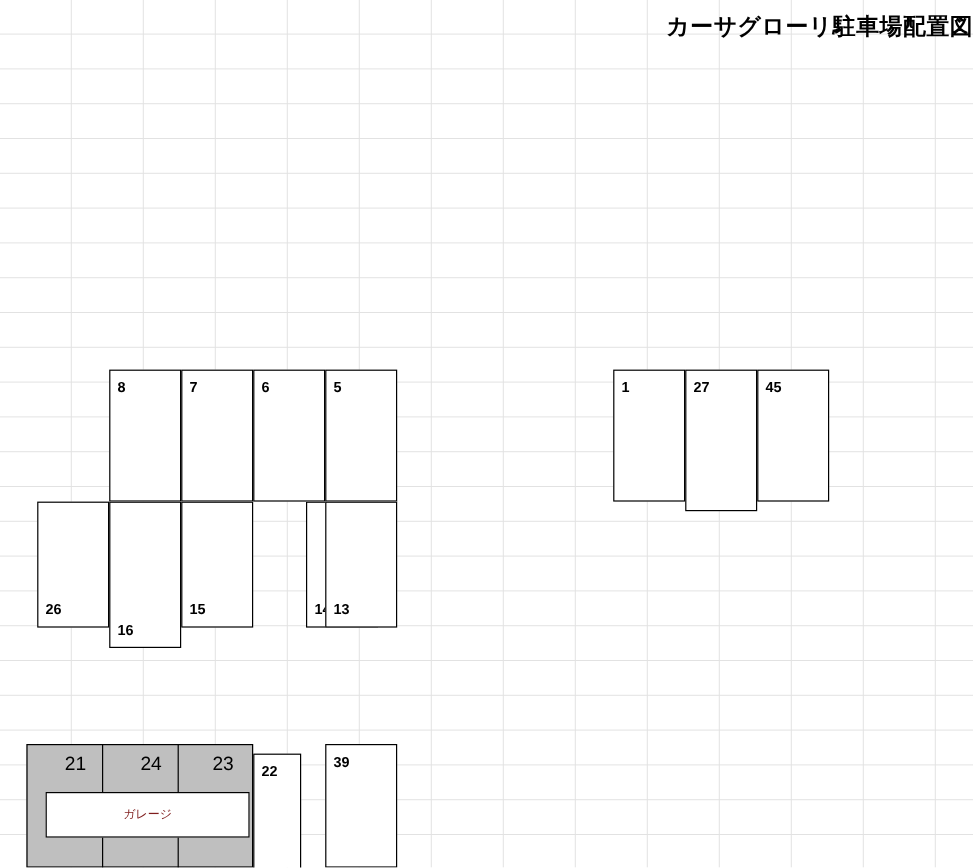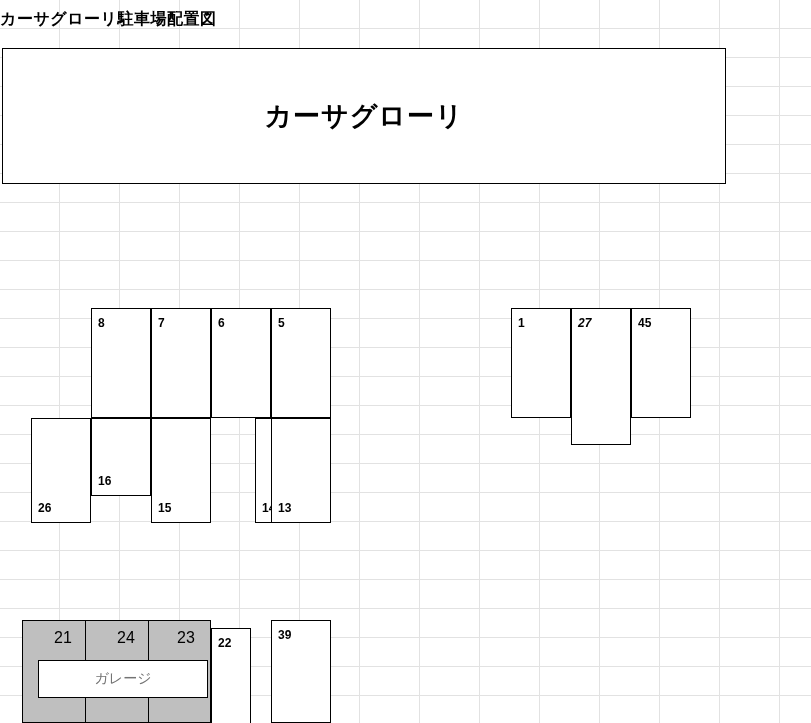--- a/index.html
+++ b/index.html
@@ -23,22 +23,22 @@
       linear-gradient(to right, #e2e2e2 1px, transparent 1px),
       linear-gradient(to bottom, #e2e2e2 1px, transparent 1px);
     background-size: 60px 29px;
     background-position: -1px -1px;
   }
   .title {
     position: absolute;
     left: 0;
     top: 9px;
     width: 811px;
-    text-align: left;
-    font-size: 16px;
+    text-align: right;
+    font-size: 19px;
     font-weight: bold;
     color: #000000;
     letter-spacing: 0.5px;
   }
   .banner {
     position: absolute;
     left: 2px;
     top: 48px;
     width: 722px;
     height: 134px;
@@ -82,43 +82,40 @@
     border: 1px solid #000000;
   }
   .garage-label {
     position: absolute;
     box-sizing: border-box;
     border: 1px solid #000000;
     background: #ffffff;
     display: flex;
     align-items: center;
     justify-content: center;
-    font-size: 14px;
-    color: #737373;
+    font-size: 10px;
+    color: #7f1d1d;
   }
   .gline {
     position: absolute;
     background: #000000;
   }
 </style>
 </head>
 <body>
 
 <div id="canvas">
 
   <div class="title">カーサグローリ駐車場配置図</div>
 
-  <div class="banner">
-    <span class="banner-text">カーサグローリ</span>
-  </div>
 
   <div class="stall" style="left:511px; top:308px; width:60px; height:110px;">
     <span class="num top-left">1</span>
   </div>
-  <div class="stall" style="left:571px; top:308px; width:60px; height:137px;font-style:italic;">
+  <div class="stall" style="left:571px; top:308px; width:60px; height:118px;">
     <span class="num top-left">27</span>
   </div>
   <div class="stall" style="left:631px; top:308px; width:60px; height:110px;">
     <span class="num top-left">45</span>
   </div>
 
   <div class="stall" style="left:91px; top:308px; width:60px; height:110px;">
     <span class="num top-left">8</span>
   </div>
   <div class="stall" style="left:151px; top:308px; width:60px; height:110px;">
@@ -127,21 +124,21 @@
   <div class="stall" style="left:211px; top:308px; width:60px; height:110px;">
     <span class="num top-left">6</span>
   </div>
   <div class="stall" style="left:271px; top:308px; width:60px; height:110px;">
     <span class="num top-left">5</span>
   </div>
 
   <div class="stall" style="left:31px; top:418px; width:60px; height:105px;">
     <span class="num bottom-left">26</span>
   </div>
-  <div class="stall" style="left:91px; top:418px; width:60px; height:78px;">
+  <div class="stall" style="left:91px; top:418px; width:60px; height:122px;">
     <span class="num bottom-left">16</span>
   </div>
   <div class="stall" style="left:151px; top:418px; width:60px; height:105px;padding-left:40px;">
     <span class="num bottom-left">15</span>
   </div>
   <div class="stall" style="left:211px; top:418px; width:60px; height:105px;margin-left:44px;">
     <span class="num bottom-left">14</span>
   </div>
   <div class="stall" style="left:271px; top:418px; width:60px; height:105px;">
     <span class="num bottom-left">13</span>

